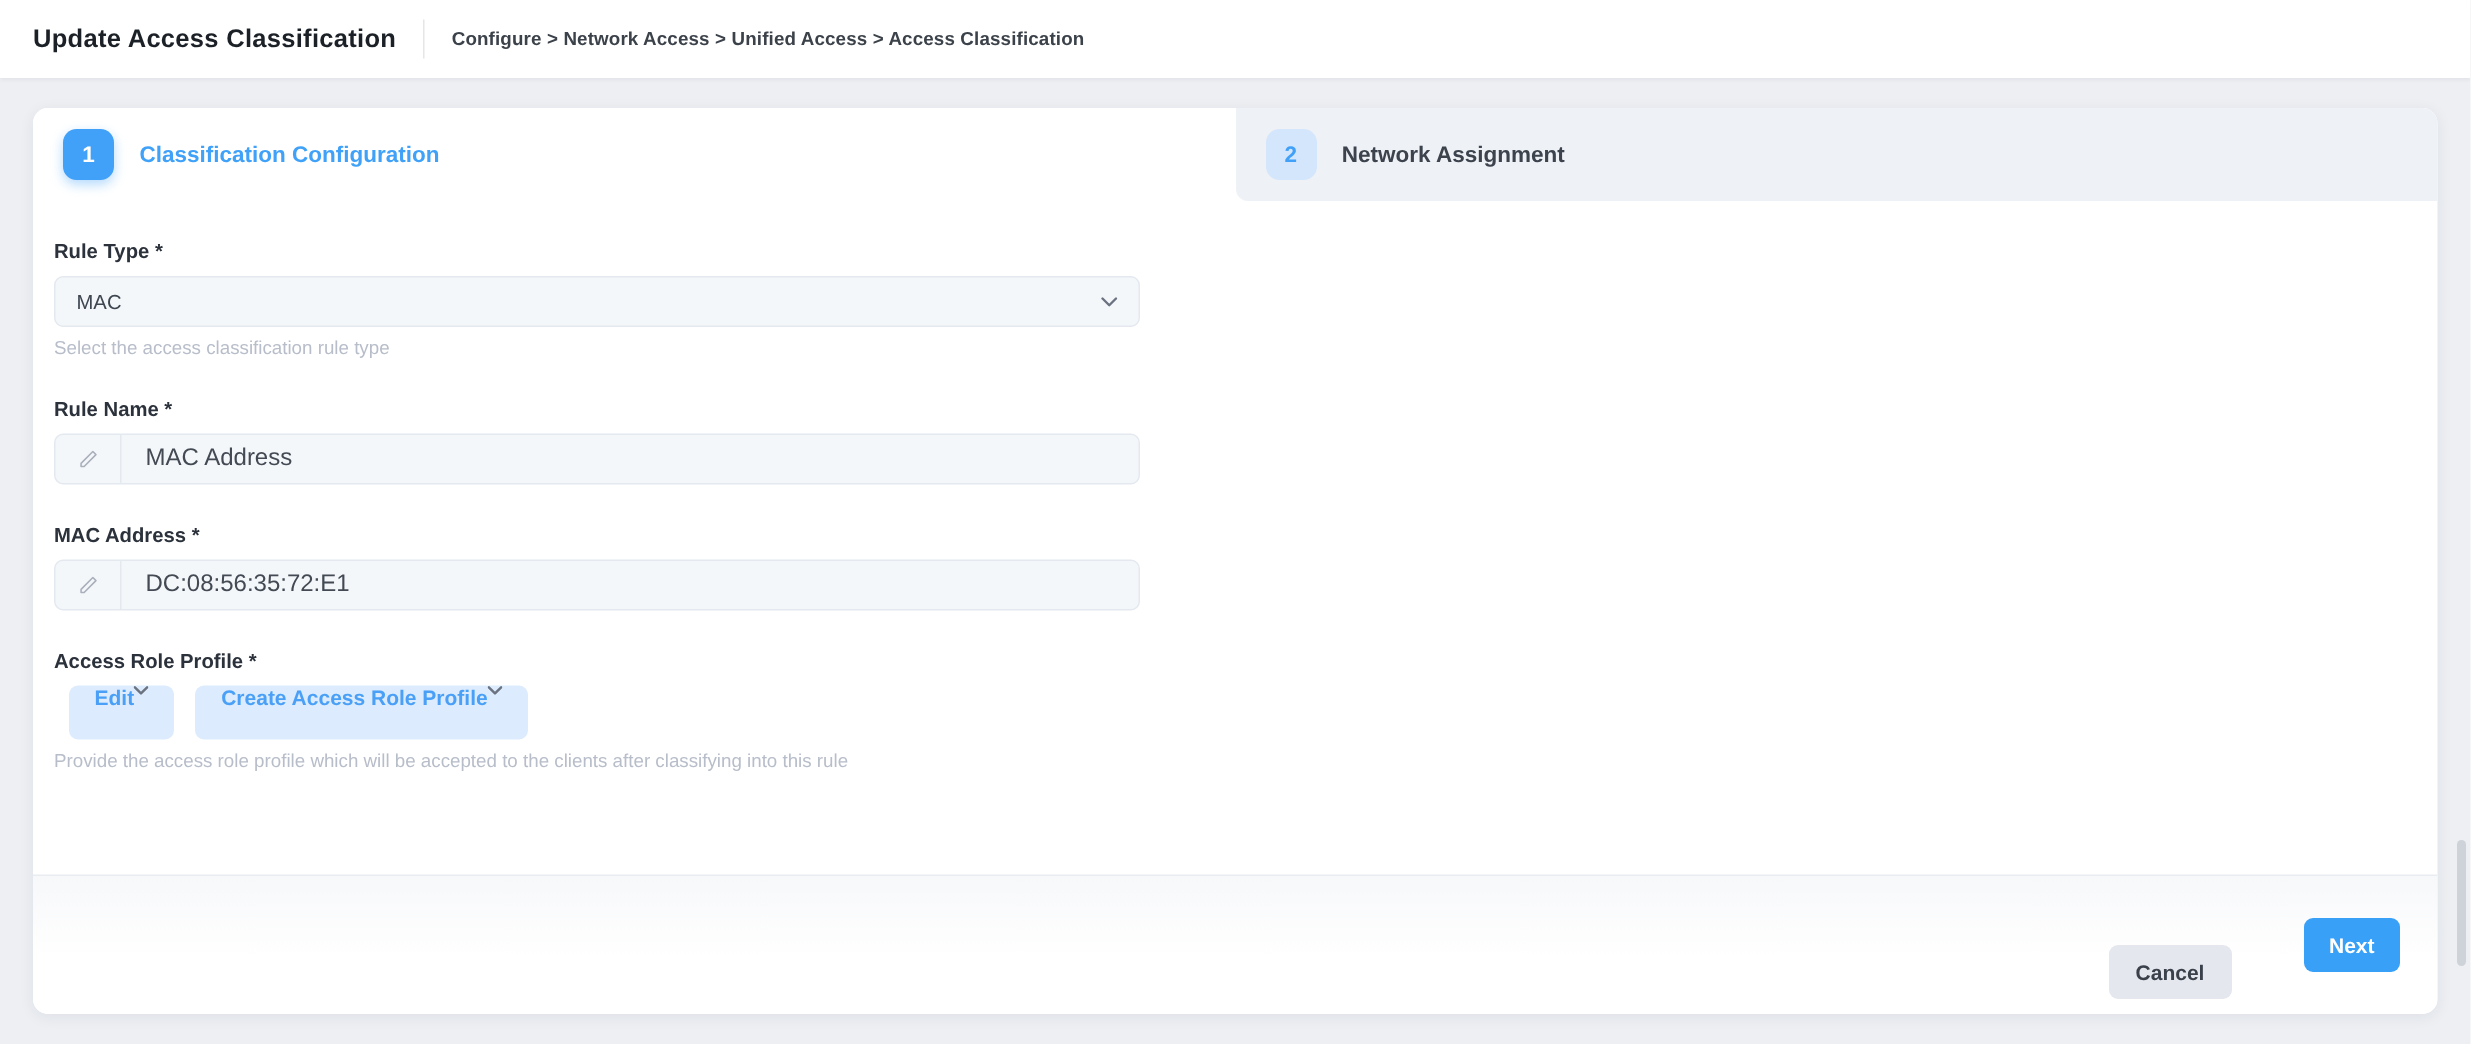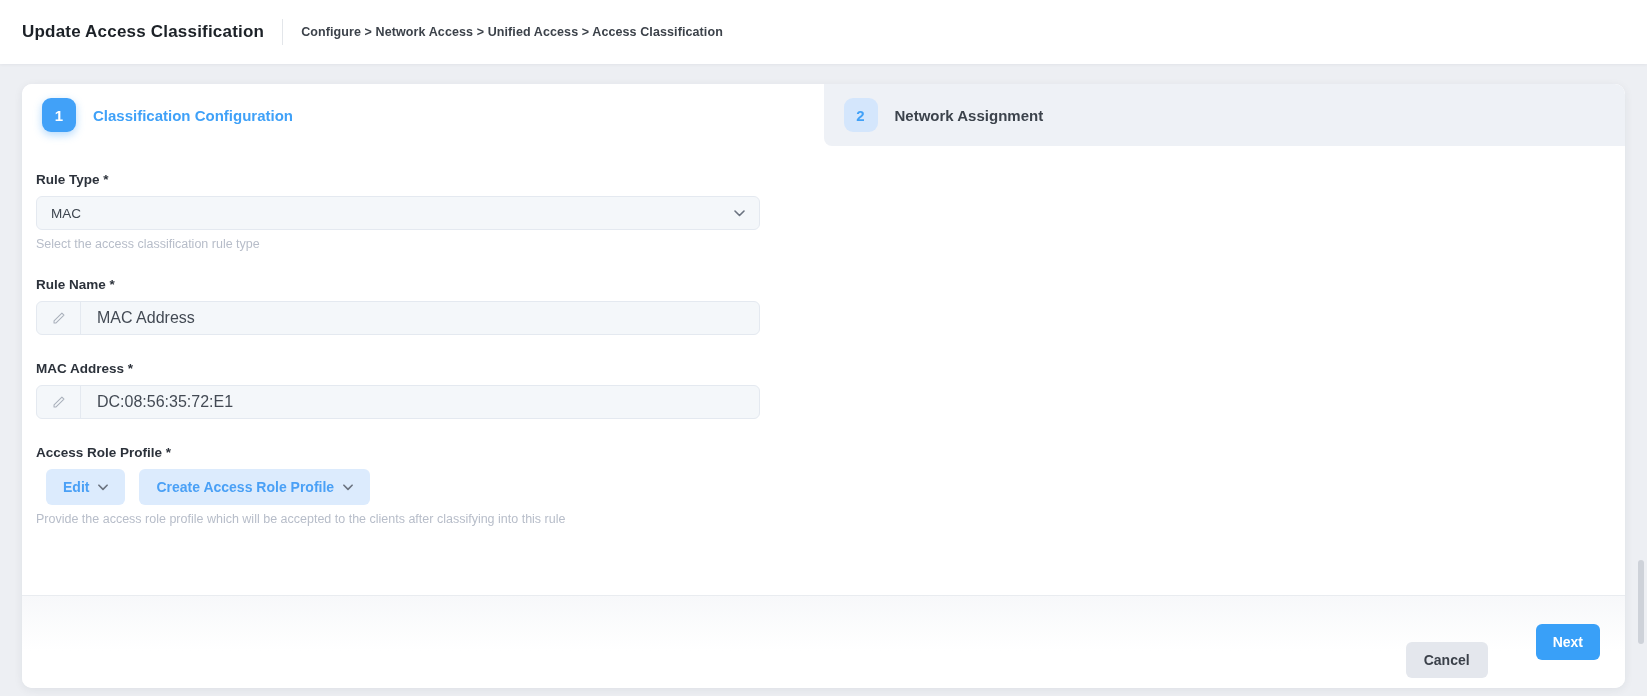--- a/index.html
+++ b/index.html
@@ -5,21 +5,21 @@
   * { box-sizing: border-box; }
   html,body { margin:0; padding:0; }
   body {
     width:1647px; height:696px; overflow:hidden;
     background:#edeff3;
     font-family:"Liberation Sans", sans-serif;
     position:relative;
   }
   
   .topbar {
-    height:64px; background:#ffffff;
+    height:52px; background:#ffffff;
     display:flex; align-items:center; padding:12px 22px;
     box-shadow:0 1px 3px rgba(16,24,40,.05);
     position:relative; z-index:2;
   }
   .page-title { margin:0; font-size:17px; font-weight:700; color:#1c2127; letter-spacing:.2px; }
   .vdiv { width:1px; height:26px; background:#e3e6ea; margin:0 18px; }
   .breadcrumb { font-size:12.5px; color:#3c424a; font-weight:600; letter-spacing:.1px; }
 
   
   .card {
@@ -58,21 +58,21 @@
     display:flex; align-items:center; justify-content:center;
     border-right:1px solid #e4e9f0; color:#a9b0bb;
   }
   .input .value { padding:0 16px; font-size:16px; color:#434a54; }
   .helper { font-size:12.5px; color:#b7bdc9; margin-top:7px; }
 
   .arp-row { display:flex; align-items:center; gap:14px; }
   .btn-lite {
     height:36px; padding:0 17px; border:none; border-radius:6px;
     background:#dcebfd; color:#4aa0f6; font-size:14px; font-weight:600;
-    display:inline-flex; align-items:center; gap:9px; cursor:pointer;
+    display:inline-flex; align-items:flex-start; cursor:pointer;
     font-family:inherit;
   }
   .btn-edit { margin-left:10px; }
 
   .cardfooter {
     flex:0 0 93px; border-top:1px solid #e9ecf0;
     background:linear-gradient(180deg,#f7f8fa 0%,#ffffff 60%);
     display:flex; align-items:center; justify-content:flex-end;
     gap:10px; padding:0 25px;
   }

